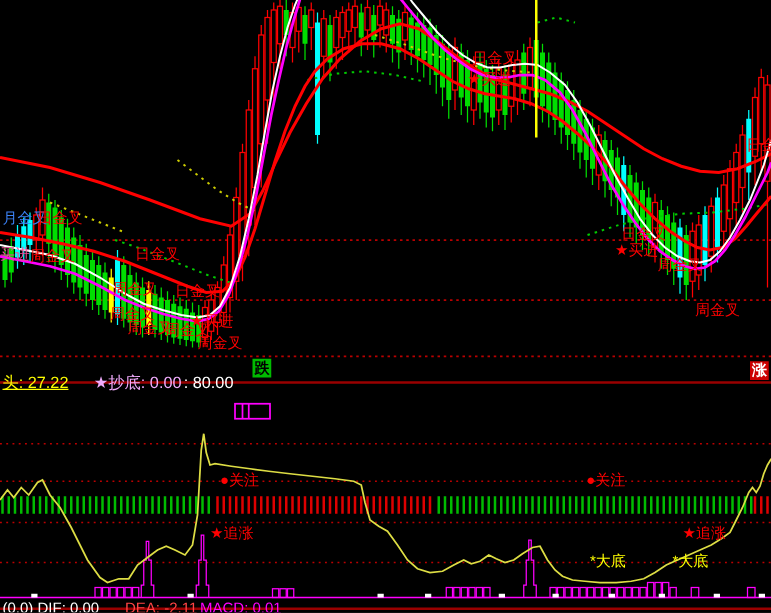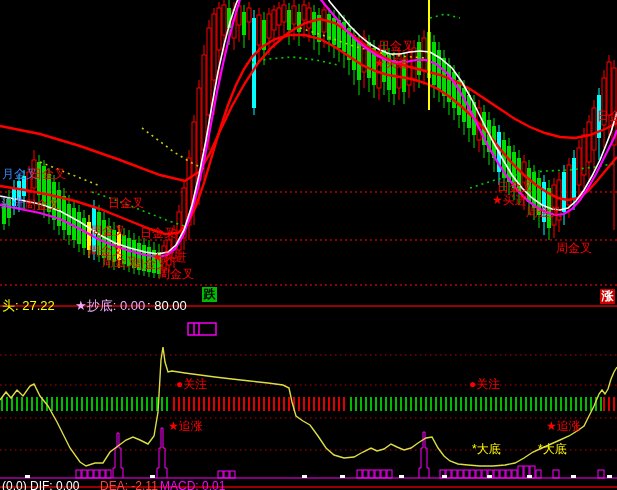--- a/index.html
+++ b/index.html
@@ -4,21 +4,21 @@
 <style>
   html,body{margin:0;padding:0;background:#222;}
   #stage{position:relative;width:617px;height:490px;background:#000;overflow:hidden;
          font-family:"Liberation Sans","DejaVu Sans",sans-serif;}
   #chart-svg{position:absolute;left:0;top:0;}
   .lbl{position:absolute;font-size:12px;line-height:12px;white-space:nowrap;pointer-events:none;}
   .badge{position:absolute;width:15px;height:15px;font-size:12px;line-height:15px;text-align:center;font-weight:bold;}
   #fall-badge{left:202px;top:287px;background:#00bb00;color:#000;}
   #rise-badge{left:600px;top:289px;background:#cc0000;color:#fff;}
   .title-part{position:absolute;top:299px;font-size:13px;line-height:14px;white-space:nowrap;}
-  #title-p1{left:2px;}  #title-p2{left:75px;}  #title-p3{left:147px;}
+  #title-p1{left:2px;text-decoration:underline;}  #title-p2{left:75px;}  #title-p3{left:147px;}
   .status-part{position:absolute;top:480px;font-size:12px;line-height:13px;white-space:nowrap;}
   #status-p1{left:2px;} #status-p2{left:100px;} #status-p3{left:160px;}
 </style>
 </head>
 <body>
 
 <div id="stage">
   <svg id="chart-svg" width="617" height="490" viewBox="0 0 617 490">
       <rect x="0" y="0" width="617" height="490" fill="#000000"></rect>
       <g>
@@ -471,21 +471,21 @@
         <rect x="571" y="475" width="5" height="3" fill="#ffffff"></rect>
         <rect x="607" y="475" width="5" height="3" fill="#ffffff"></rect>
         <line x1="0" y1="487" x2="617" y2="487" stroke="#990000" stroke-width="2"></line>
         <polyline points="0,400 6,392 11,398 17,390 23,396 30,386 34,384 40,396 48,406 57,422 70,448 80,462 86,466 95,463 103,463 110,452 118,446 126,440 133,437 140,440 148,444 154,436 158,412 161,360 163,347 165,362 168,372 172,371 185,373 200,375 215,377 232,379 250,381 268,383 283,385 289,388 292,402 296,416 303,421 310,425 318,436 326,448 334,455 344,458 354,457 363,452 371,448 377,451 384,449 391,444 397,447 404,450 411,448 418,443 426,438 432,437 438,448 444,456 450,461 458,464 468,465 480,466 493,466 505,465 515,463 524,458 533,452 542,448 551,444 560,440 569,436 577,431 584,426 589,416 594,406 599,394 602,390 605,394 608,389 611,379 614,372 617,367" fill="none" stroke="#dddd44" stroke-width="1.4"></polyline>
       </g>
     </svg>
 
   <div id="label-layer">
       <span class="lbl" style="left: 2px; top: 168px; color: #3b82f6;">月金叉</span>
       <span class="lbl" style="left: 30px; top: 168px; color: rgb(255, 0, 0);">日金叉</span>
-      <span class="lbl" style="left: 0px; top: 197px; color: #8b5cf6;">买进</span>
+      <span class="lbl" style="left: 0px; top: 197px; color: #ec4899;">买进</span>
       <span class="lbl" style="left: 24px; top: 199px; color: rgb(255, 0, 0);">周金叉</span>
       <span class="lbl" style="left: 108px; top: 197px; color: rgb(255, 0, 0);">日金叉</span>
       <span class="lbl" style="left: 90px; top: 225px; color: rgb(255, 0, 0);">周金叉</span>
       <span class="lbl" style="left: 140px; top: 227px; color: rgb(255, 0, 0);">日金叉</span>
       <span class="lbl" style="left: 88px; top: 245px; color: rgb(255, 0, 0);">周金叉</span>
       <span class="lbl" style="left: 102px; top: 256px; color: rgb(255, 0, 0);">周金叉</span>
       <span class="lbl" style="left: 152px; top: 251px; color: rgb(255, 0, 0);">★买进</span>
       <span class="lbl" style="left: 132px; top: 258px; color: rgb(255, 0, 0);">周金叉</span>
       <span class="lbl" style="left: 158px; top: 268px; color: rgb(255, 0, 0);">周金叉</span>
       <span class="lbl" style="left: 378px; top: 40px; color: rgb(255, 0, 0);">日金叉</span>

